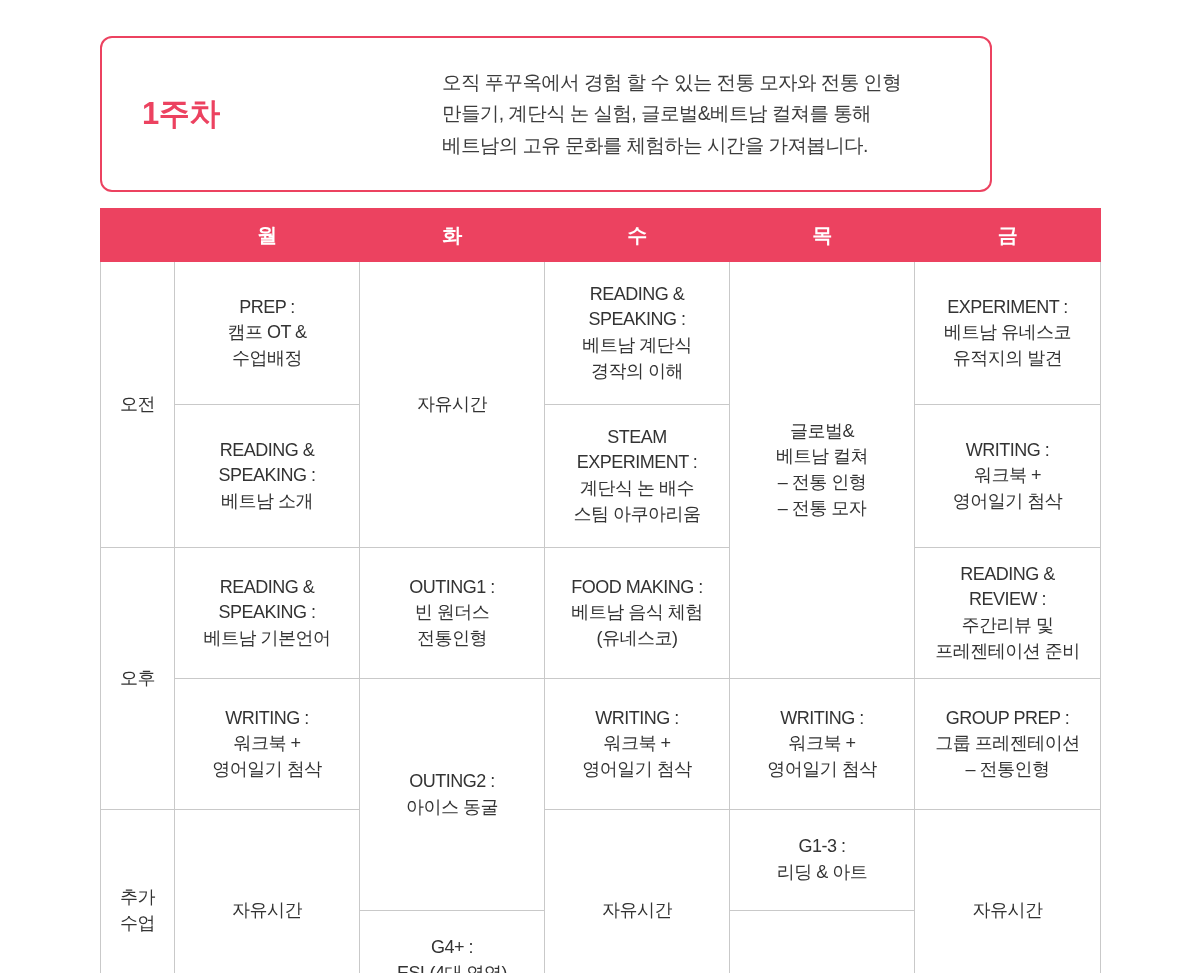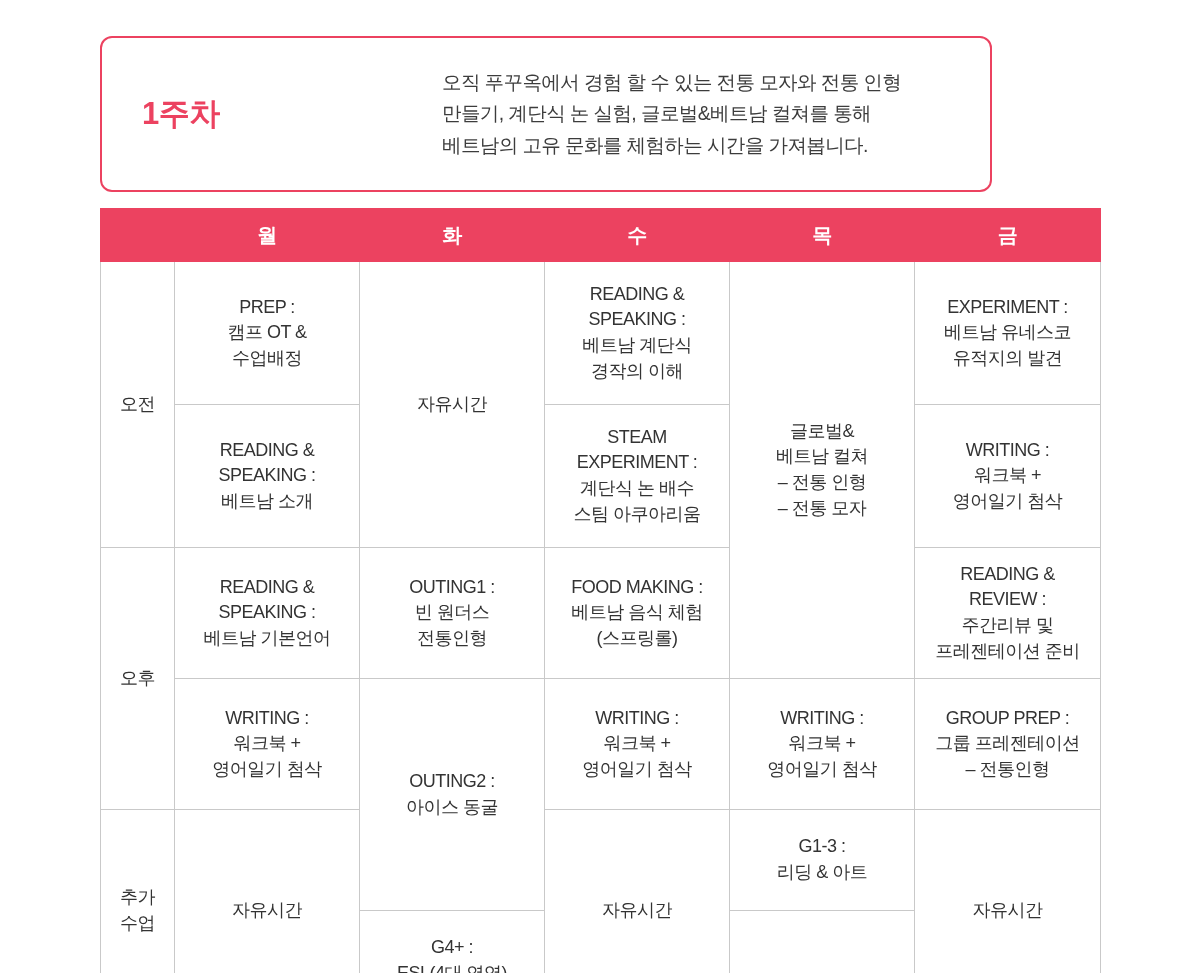--- a/index.html
+++ b/index.html
@@ -184,21 +184,21 @@
       <tr>
         <td class="rowlabel" rowspan="2">오후</td>
         <td class="cell-mid">READING &amp;
 SPEAKING :
 베트남 기본언어</td>
         <td class="cell-mid">OUTING1 :
 빈 원더스
 전통인형</td>
         <td class="cell-mid">FOOD MAKING :
 베트남 음식 체험
-(스프링롤)</td>
+(유네스코)</td>
         <td class="cell-mid">READING &amp;
 REVIEW :
 주간리뷰 및
 프레젠테이션 준비</td>
       </tr>
 
       <tr>
         <td class="cell-mid">WRITING :
 워크북 +
 영어일기 첨삭</td>

